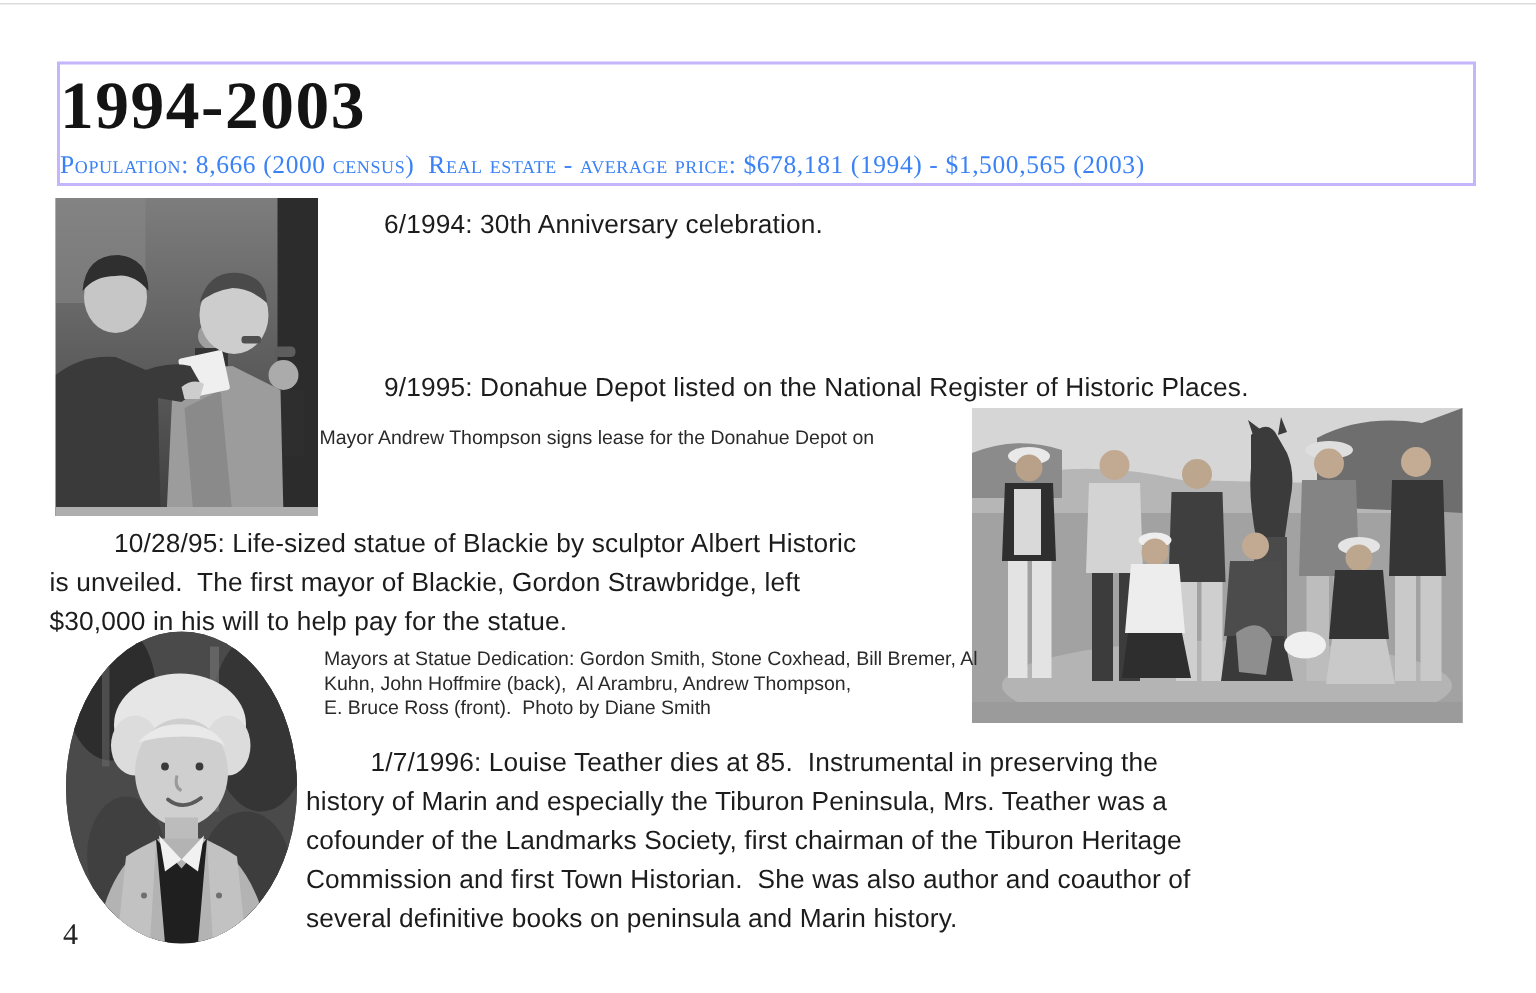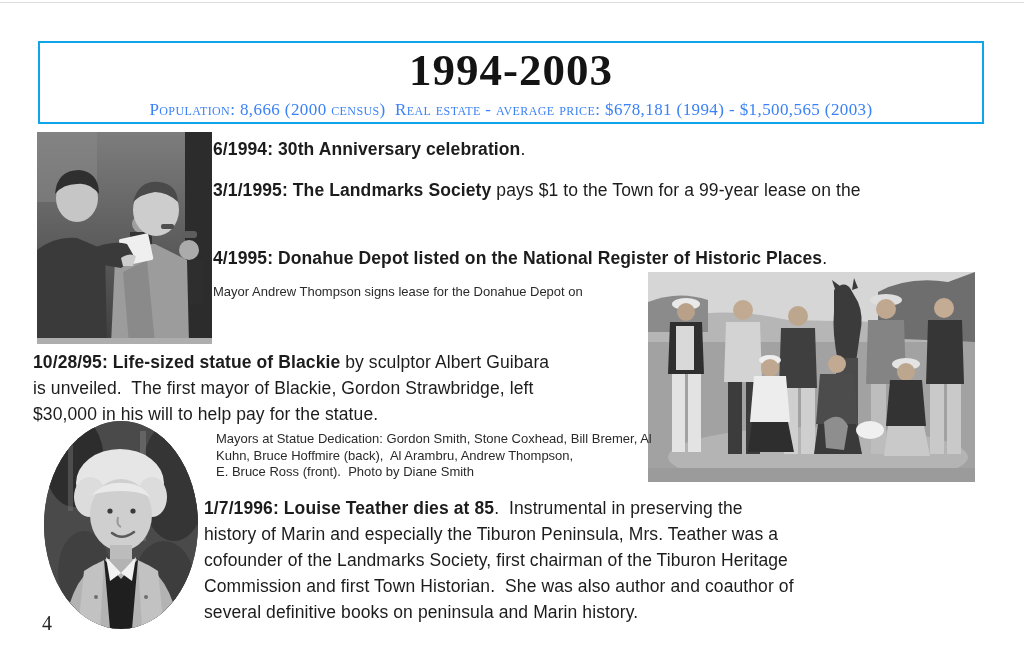--- a/index.html
+++ b/index.html
@@ -5,42 +5,42 @@
   html,body{margin:0;padding:0;}
   body{
     width:1024px;height:662px;position:relative;background:#ffffff;
     font-family:"Liberation Sans", sans-serif;color:#191919;overflow:hidden;
   }
   .scan-edge{position:absolute;top:2px;left:0;width:1024px;height:1px;background:#dcdcdc;}
 
   
   .header-box{
     position:absolute;left:38px;top:41px;width:942px;height:79px;
-    border:2px solid #0ea5e9;background:#fff;text-align:center;
+    border:2px solid #c4b5fd;background:#fff;text-align:left;
   }
   .header-title{
     font-family:"Liberation Serif", serif;font-size:45px;font-weight:700;
     letter-spacing:1px;line-height:1;margin-top:5px;color:#141414;
   }
   .header-stats{
     font-family:"Liberation Serif", serif;font-variant:small-caps;
     font-size:17px;letter-spacing:0.4px;color:#3b82f6;margin-top:7px;
     white-space:pre;
   }
 
   
   .photo{position:absolute;overflow:hidden;background:#777;}
   .photo svg{display:block;}
   .photo1{left:37px;top:132px;width:175px;height:212px;}
   .photo2{left:648px;top:272px;width:327px;height:210px;}
   .photo3{left:44px;top:421px;width:154px;height:208px;border-radius:50%;background:#444;}
 
   
   .entry{position:absolute;font-size:17.5px;line-height:26px;letter-spacing:0.1px;white-space:pre;color:#1c1c1c;}
-  .entry .b{font-weight:700;}
+  .entry .b{font-weight:400;padding-left:43px;}
   .caption{position:absolute;font-size:13px;color:#2a2a2a;white-space:pre;}
   .cap1{left:213px;top:283px;line-height:17px;}
   .cap2{left:216px;top:431px;line-height:16.5px;}
   .e1{left:213px;top:136px;}
   .e2{left:213px;top:177px;}
   .e3{left:213px;top:245px;}
   .e4{left:33px;top:349px;}
   .e5{left:204px;top:495px;}
 
   .page-number{
@@ -88,23 +88,23 @@
     <path d="M52 118 Q74 108 90 112 L98 126 L84 136 L60 132 Z" fill="#3a3a3a"></path>
     <ellipse cx="40" cy="66" rx="21" ry="24" fill="#c6c6c6"></ellipse>
     <path d="M18 62 Q20 38 42 38 Q62 40 62 62 Q52 50 40 52 Q26 52 18 62 Z" fill="#2f2f2f"></path>
     <path d="M84 126 Q92 120 99 124 L96 134 L86 134 Z" fill="#cdcdcd"></path>
     <rect x="0" y="206" width="175" height="6" fill="#aeaeae"></rect>
   </svg>
 </div>
 
 <div class="entry e1"><span class="b">6/1994: 30th Anniversary celebration</span><span>.</span></div>
 
-<div class="entry e2"><div><span class="b">3/1/1995: The Landmarks Society</span><span> pays $1 to the Town for a 99-year lease on the</span></div></div>
-
-<div class="entry e3"><span class="b">4/1995: Donahue Depot listed on the National Register of Historic Places</span><span>.</span></div>
+<div class="entry e2"></div>
+
+<div class="entry e3"><span class="b">9/1995: Donahue Depot listed on the National Register of Historic Places</span><span>.</span></div>
 
 <div class="caption cap1"><div>Mayor Andrew Thompson signs lease for the Donahue Depot on</div></div>
 
 <div class="photo photo2">
   <svg width="327" height="210" viewBox="0 0 327 210">
     <rect width="327" height="210" fill="#a8a8a8"></rect>
     <rect width="327" height="55" fill="#d6d6d6"></rect>
     <path d="M0 55 Q60 30 140 48 L327 52 L327 70 L0 70 Z" fill="#b6b6b6"></path>
     <path d="M230 20 Q260 4 300 10 L327 0 L327 70 L230 66 Z" fill="#6e6e6e"></path>
     <path d="M0 30 Q30 18 60 28 L60 60 L0 60 Z" fill="#8b8b8b"></path>
@@ -149,21 +149,21 @@
     <path d="M176 150 Q192 138 200 154 L196 178 L178 176 Z" fill="#8e8e8e"></path>
     <ellipse cx="222" cy="158" rx="14" ry="9" fill="#f0f0f0"></ellipse>
     <ellipse cx="258" cy="92" rx="14" ry="6" fill="#e4e4e4"></ellipse>
       <circle cx="258" cy="100" r="9" fill="#bda68e"></circle>
     <path d="M242 108 L274 108 L278 154 L238 154 Z" fill="#333333"></path>
     <path d="M240 154 L276 154 L282 184 L236 184 Z" fill="#c9c9c9"></path>
     <rect x="0" y="196" width="327" height="14" fill="#9b9b9b"></rect>
   </svg>
 </div>
 
-<div class="entry e4"><div><span class="b">10/28/95: Life-sized statue of Blackie</span><span> by sculptor Albert Guibara</span></div><div>is unveiled.  The first mayor of Blackie, Gordon Strawbridge, left</div><div>$30,000 in his will to help pay for the statue.</div></div>
+<div class="entry e4"><div><span class="b">10/28/95: Life-sized statue of Blackie</span><span> by sculptor Albert Historic</span></div><div>is unveiled.  The first mayor of Blackie, Gordon Strawbridge, left</div><div>$30,000 in his will to help pay for the statue.</div></div>
 
 <div class="photo photo3">
   <svg width="154" height="208" viewBox="0 0 154 208">
     <rect width="154" height="208" fill="#4a4a4a"></rect>
     <ellipse cx="30" cy="40" rx="30" ry="46" fill="#2d2d2d"></ellipse>
     <ellipse cx="130" cy="60" rx="34" ry="60" fill="#353535"></ellipse>
     <ellipse cx="120" cy="160" rx="30" ry="40" fill="#3d3d3d"></ellipse>
     <ellipse cx="40" cy="150" rx="26" ry="40" fill="#404040"></ellipse>
     <rect x="96" y="10" width="6" height="110" fill="#767676" opacity="0.6"></rect>
     <rect x="24" y="0" width="5" height="90" fill="#6d6d6d" opacity="0.5"></rect>
@@ -184,17 +184,17 @@
     <path d="M60 138 L77 158 L94 138 L88 208 L66 208 Z" fill="#1f1f1f"></path>
     <path d="M62 136 L77 152 L66 160 Z" fill="#f1f1f1"></path>
     <path d="M92 136 L77 152 L88 160 Z" fill="#f1f1f1"></path>
     <path d="M40 150 Q52 142 60 140 L56 208 L34 208 Z" fill="#c2c2c2"></path>
     <path d="M114 150 Q102 142 94 140 L98 208 L120 208 Z" fill="#c2c2c2"></path>
     <circle cx="52" cy="176" r="2" fill="#6f6f6f"></circle>
       <circle cx="102" cy="176" r="2" fill="#6f6f6f"></circle>
   </svg>
 </div>
 
-<div class="caption cap2"><div>Mayors at Statue Dedication: Gordon Smith, Stone Coxhead, Bill Bremer, Al</div><div>Kuhn, Bruce Hoffmire (back),  Al Arambru, Andrew Thompson,</div><div>E. Bruce Ross (front).  Photo by Diane Smith</div></div>
+<div class="caption cap2"><div>Mayors at Statue Dedication: Gordon Smith, Stone Coxhead, Bill Bremer, Al</div><div>Kuhn, John Hoffmire (back),  Al Arambru, Andrew Thompson,</div><div>E. Bruce Ross (front).  Photo by Diane Smith</div></div>
 
 <div class="entry e5"><div><span class="b">1/7/1996: Louise Teather dies at 85</span><span>.  Instrumental in preserving the</span></div><div>history of Marin and especially the Tiburon Peninsula, Mrs. Teather was a</div><div>cofounder of the Landmarks Society, first chairman of the Tiburon Heritage</div><div>Commission and first Town Historian.  She was also author and coauthor of</div><div>several definitive books on peninsula and Marin history.</div></div>
 
 <div class="page-number">4</div>
 
 </body></html>

